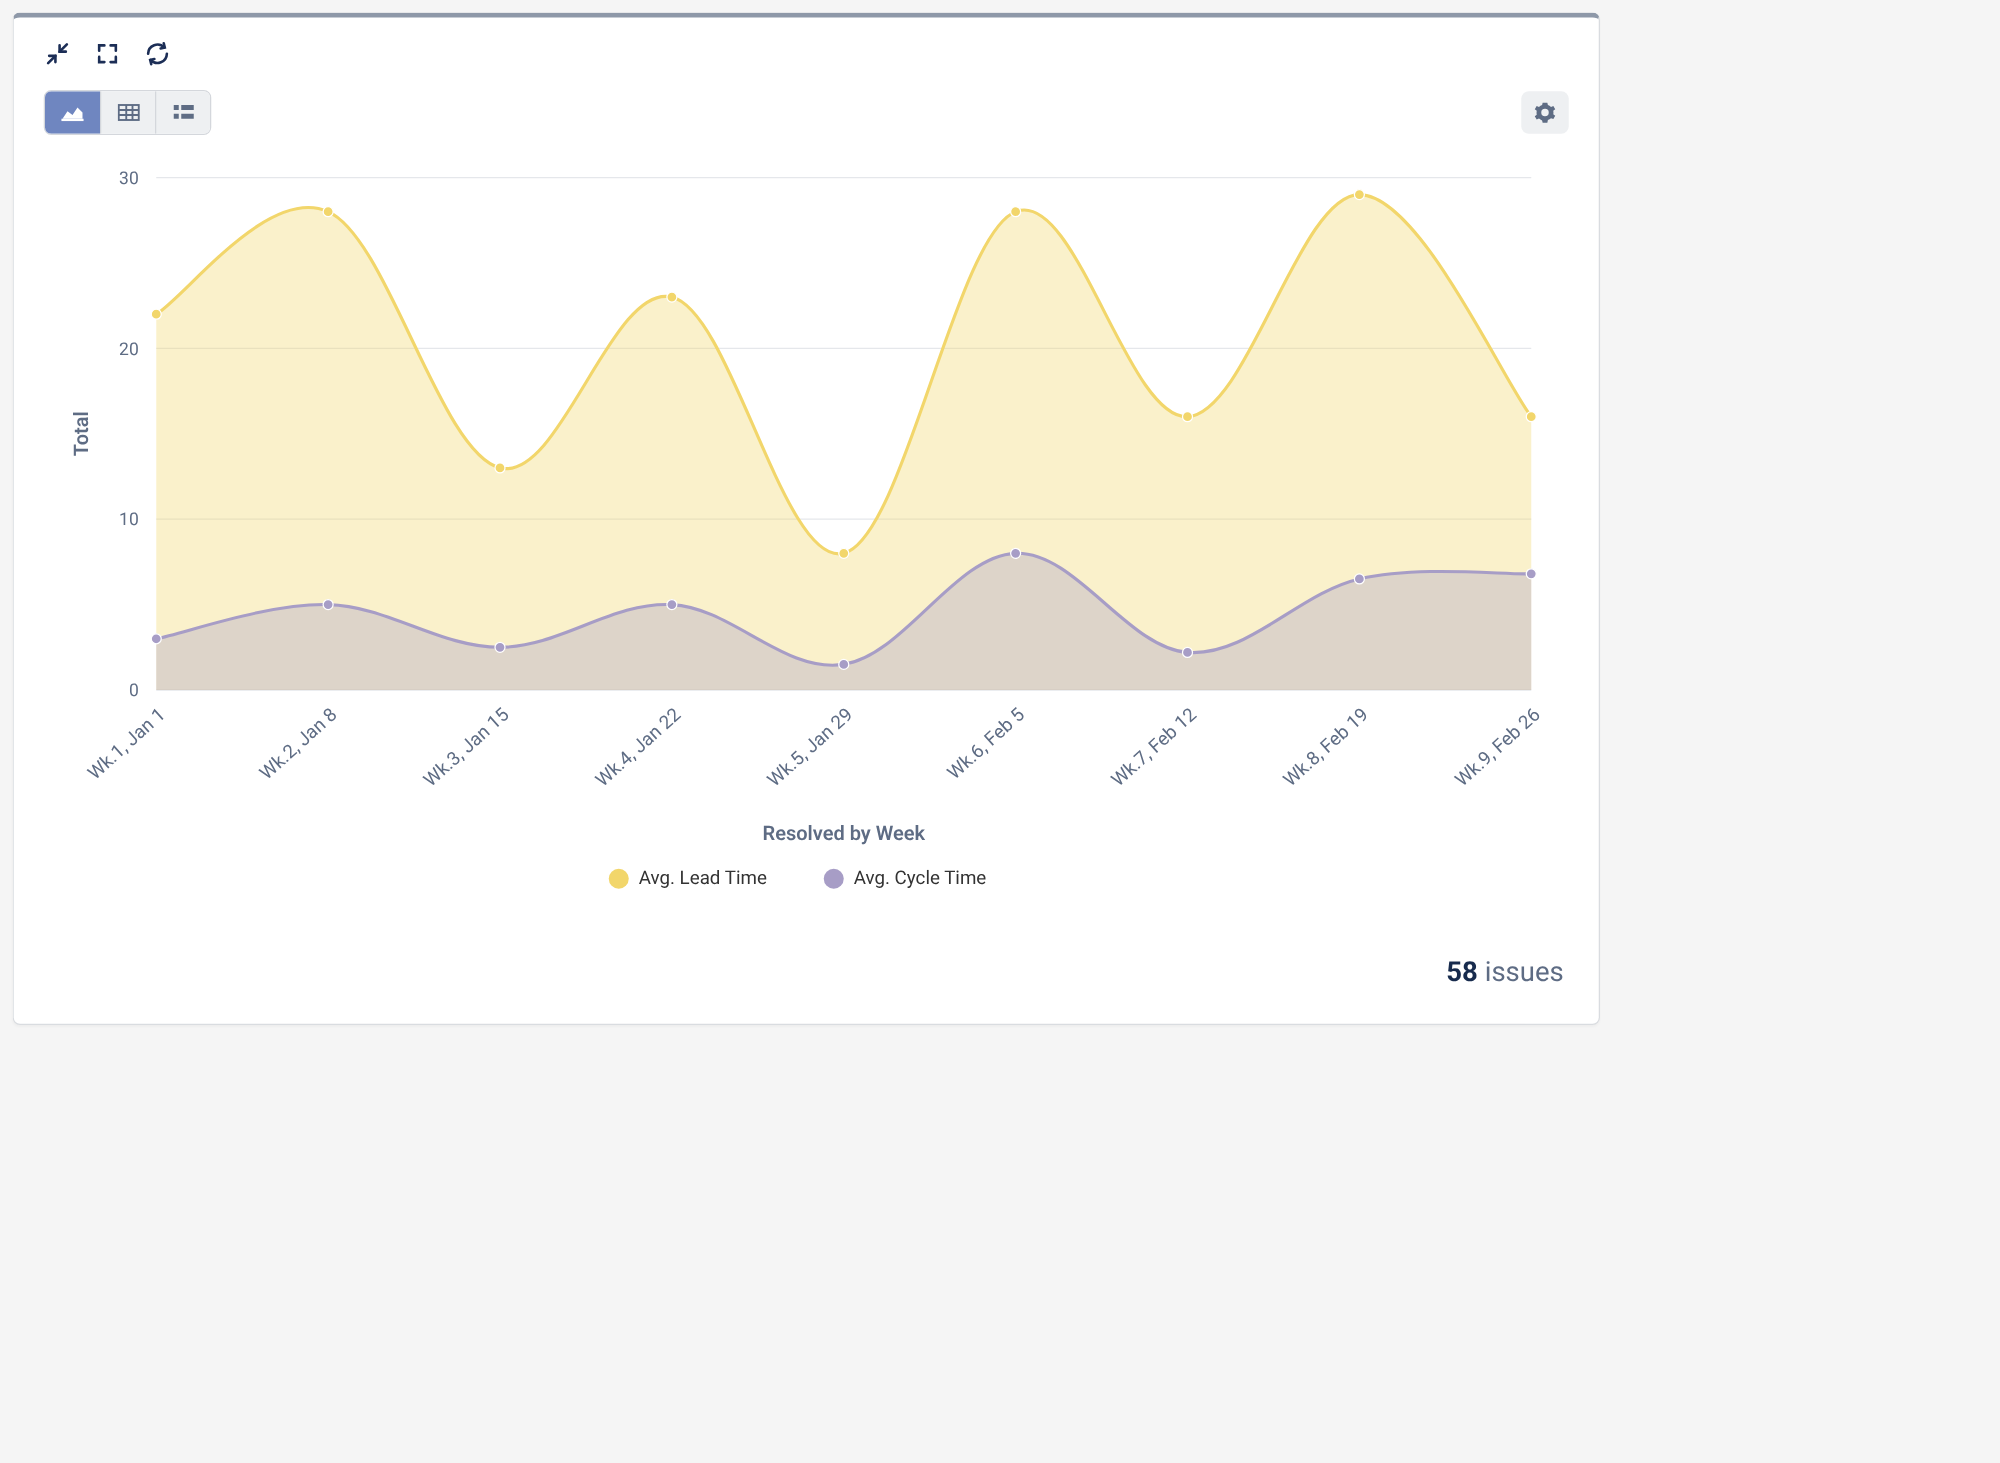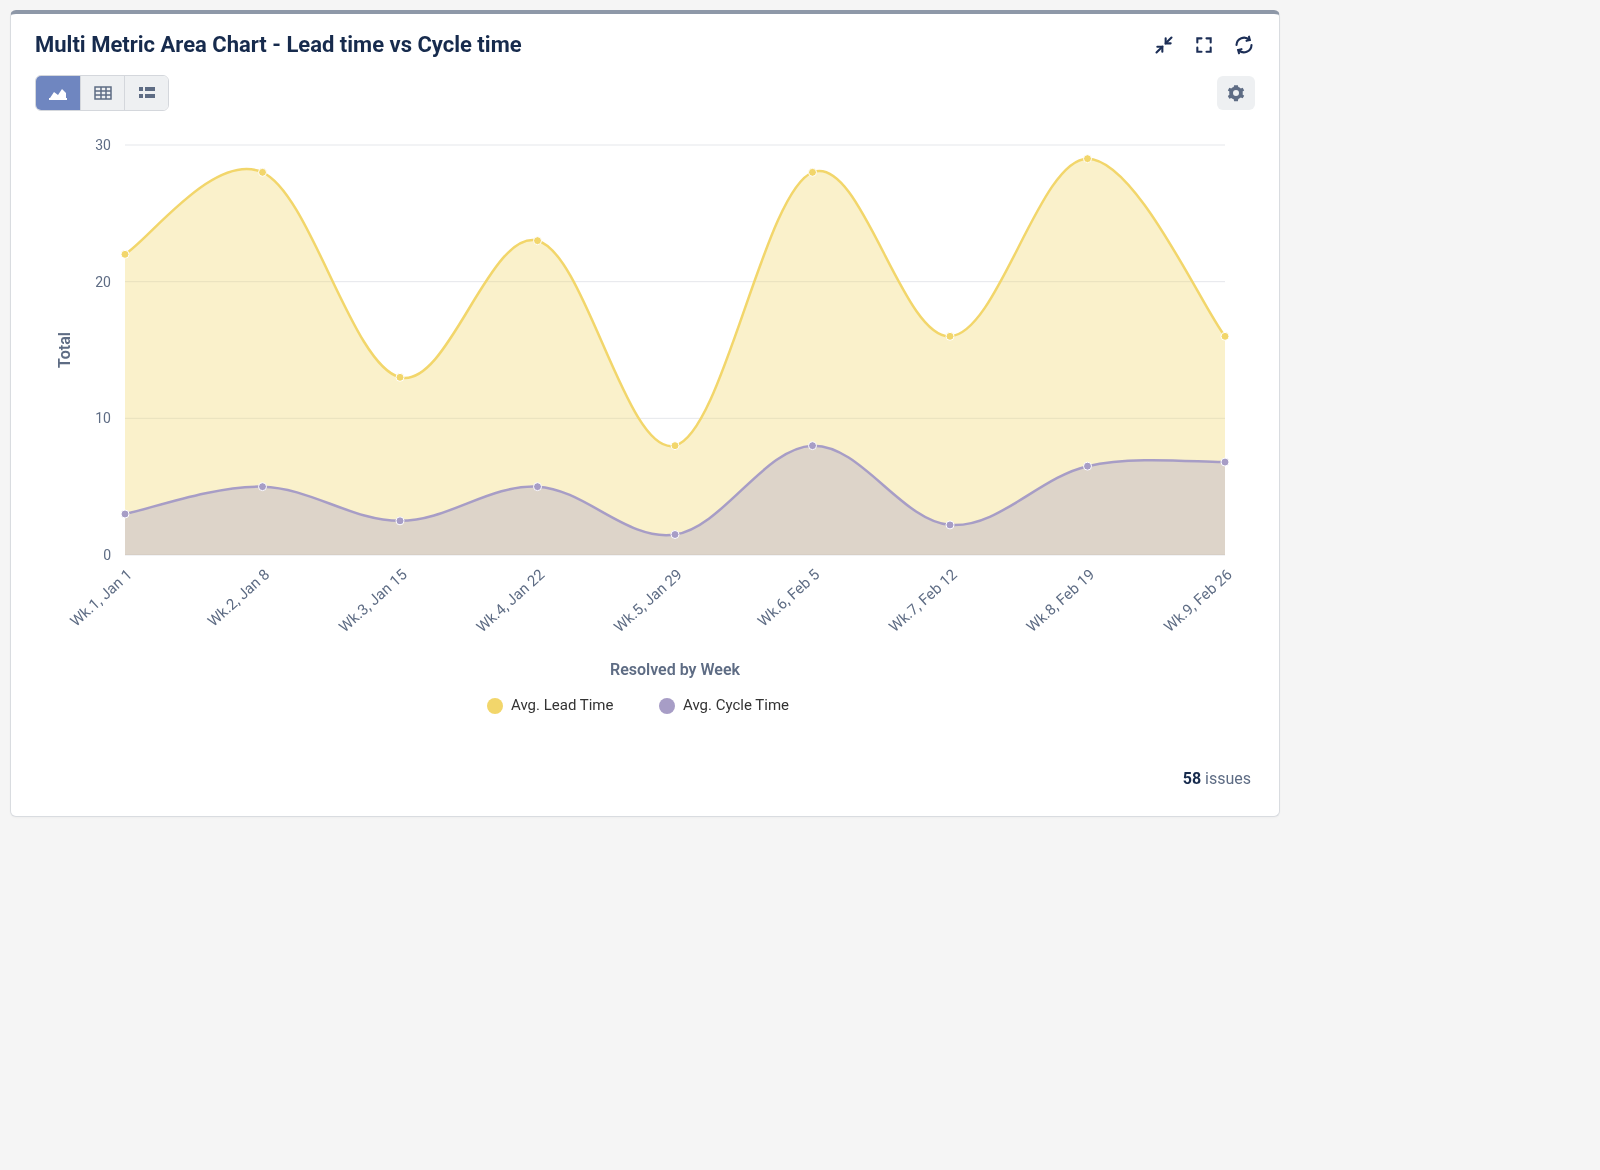--- a/index.html
+++ b/index.html
@@ -86,32 +86,31 @@
     padding: 10px 24px 4px 24px;
   }
   svg.chart { display: block; width: 100%; height: auto; }
   .axis-tick { font-size: 14px; fill: #5e6c84; }
   .x-tick { font-size: 15px; fill: #5e6c84; }
   .axis-title { font-size: 16px; fill: #5e6c84; font-weight: 600; }
   .legend-label { font-size: 15px; fill: #333; }
   .footer {
     padding: 10px 28px 28px 24px;
     text-align: right;
-    font-size: 16px;
+    font-size: 22px;
     color: #5e6c84;
   }
   .footer .count { font-weight: 700; color: #172b4d; }
 </style>
 </head>
 <body>
 
 <div class="card">
 
   <div class="card-header">
-    <div class="card-title">Multi Metric Area Chart - Lead time vs Cycle time</div>
     <div class="header-actions">
       <div class="icon-btn">
         <svg width="20" height="20" viewBox="0 0 24 24" fill="none" stroke="currentColor" stroke-width="2.5" stroke-linecap="round">
           <path d="M4 14 L10 14 L10 20"></path>
             <path d="M3 21 L10 14"></path>
           <path d="M20 10 L14 10 L14 4"></path>
             <path d="M21 3 L14 10"></path>
         </svg>
       </div>
       <div class="icon-btn">

